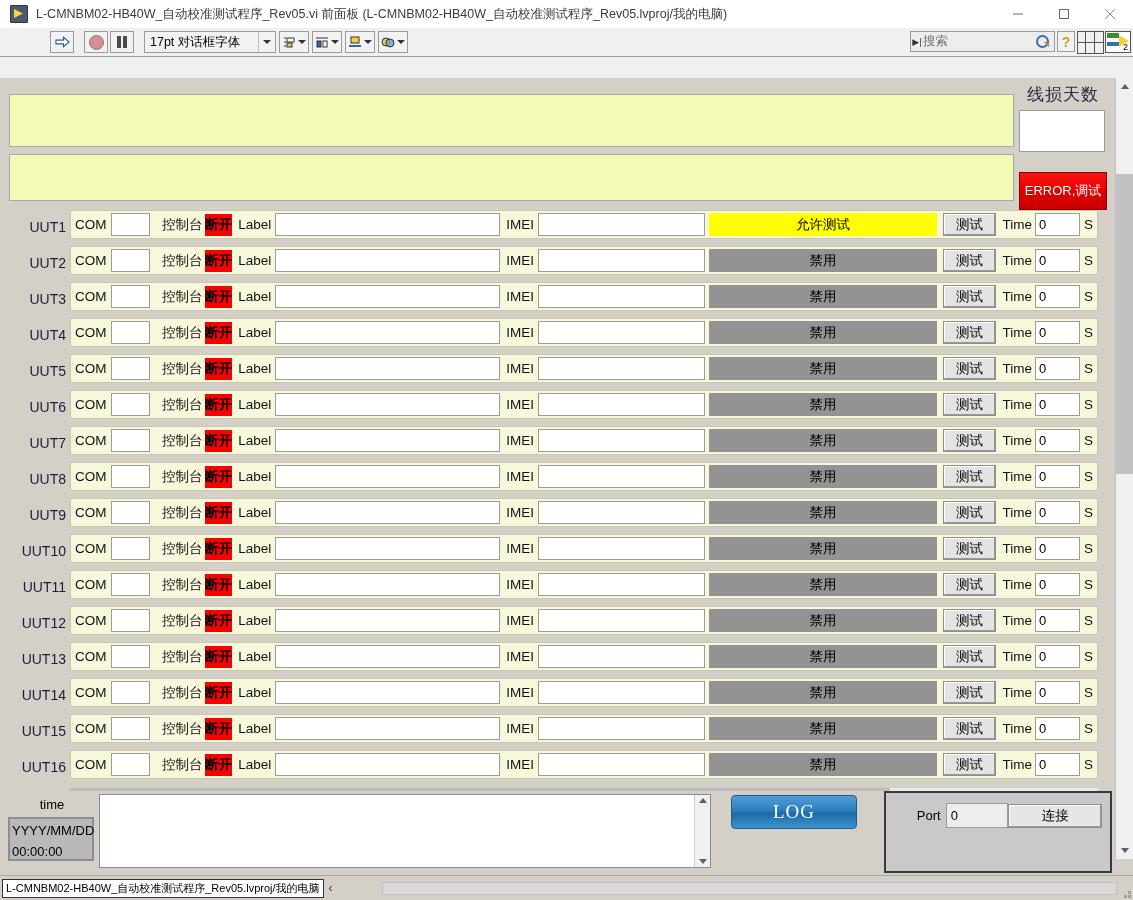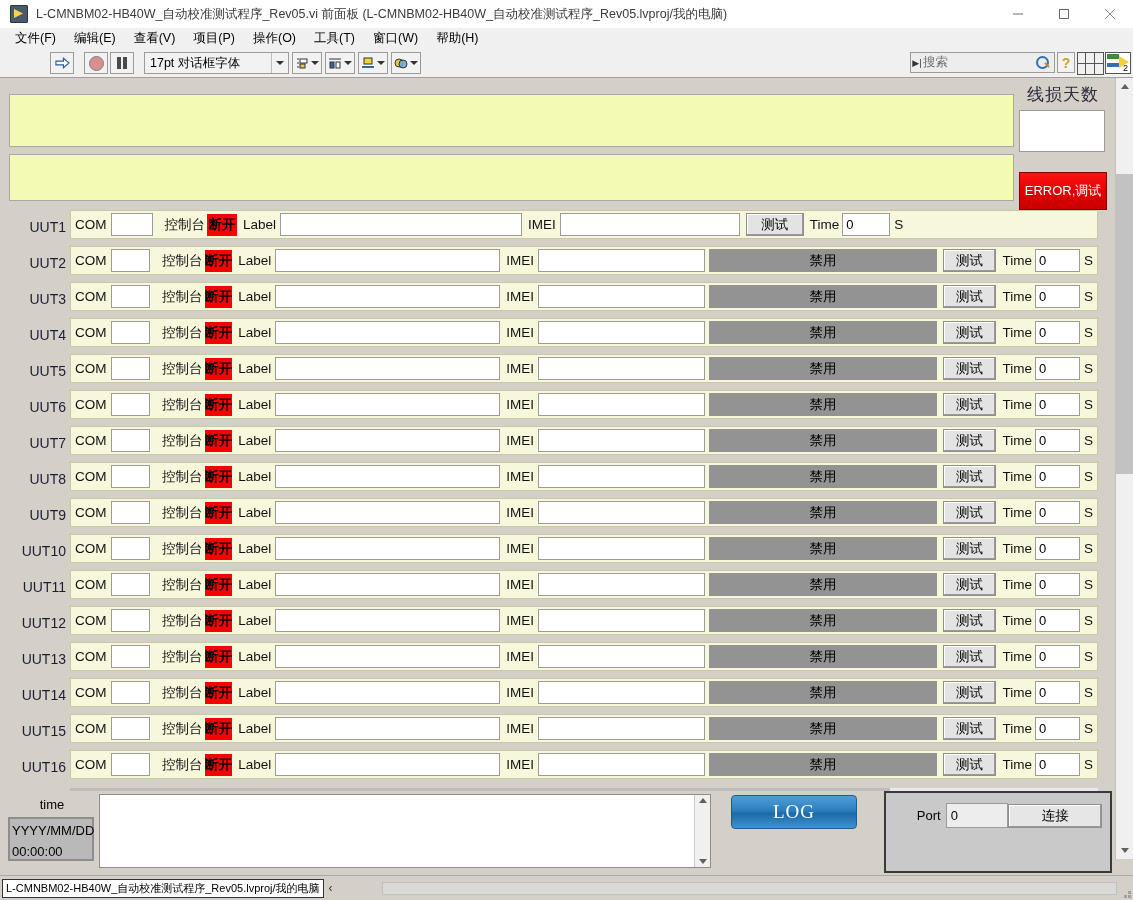--- a/index.html
+++ b/index.html
@@ -30,21 +30,21 @@
   
   .toolbar{height:28px;background:#f0f0f0;display:flex;align-items:center;position:relative;
            border-bottom:1px solid #a0a0a0;}
   .tb-sep{width:8px;}
   .tb-btn{height:22px;min-width:24px;border:1px solid #9b9b9b;background:#f2f2f2;
           display:flex;align-items:center;justify-content:center;margin-right:2px;padding:0 3px;box-sizing:border-box;}
   .runarrow{width:15px;height:14px;position:relative;}
   .dot-red{width:13px;height:13px;border-radius:50%;background:#d98f8f;border:1px solid #808080;}
   .pause{display:flex;gap:2px;}
   .pause i{display:block;width:4px;height:12px;background:#4a4a4a;}
-  .font-combo{height:22px;width:145px;border:1px solid #9b9b9b;background:#f2f2f2;display:flex;align-items:center;
+  .font-combo{height:22px;width:132px;border:1px solid #9b9b9b;background:#f2f2f2;display:flex;align-items:center;
               box-sizing:border-box;margin-right:3px;}
   .font-combo span{flex:1;padding-left:5px;font-size:12.5px;white-space:nowrap;overflow:hidden;}
   .font-combo .arr{width:16px;border-left:1px solid #bdbdbd;height:100%;display:flex;align-items:center;justify-content:center;}
   .caret{width:0;height:0;border-left:4px solid transparent;border-right:4px solid transparent;border-top:4px solid #333;}
   .align-btn{height:22px;width:30px;border:1px solid #9b9b9b;background:#f2f2f2;display:flex;align-items:center;
              justify-content:center;gap:2px;margin-right:3px;box-sizing:border-box;}
   .search-box{position:absolute;right:78px;top:3px;height:21px;width:145px;border:1px solid #9b9b9b;background:#ededed;
               display:flex;align-items:center;box-sizing:border-box;}
   .search-box .lmark{width:12px;text-align:center;font-size:9px;color:#333;}
   .search-box .ph{flex:1;color:#6f6f6f;font-size:12.5px;}
@@ -161,30 +161,20 @@
       </div>
       <div class="wbtn">
         <svg width="12" height="12" viewBox="0 0 12 12">
             <line x1="1" y1="1" x2="11" y2="11" stroke="#8a8a8a" stroke-width="1"></line>
             <line x1="11" y1="1" x2="1" y2="11" stroke="#8a8a8a" stroke-width="1"></line>
           </svg>
       </div>
     </div>
   </div>
 
-  <div class="menubar">
-    <div class="menu-item">文件(F)</div>
-    <div class="menu-item">编辑(E)</div>
-    <div class="menu-item">查看(V)</div>
-    <div class="menu-item">项目(P)</div>
-    <div class="menu-item">操作(O)</div>
-    <div class="menu-item">工具(T)</div>
-    <div class="menu-item">窗口(W)</div>
-    <div class="menu-item">帮助(H)</div>
-  </div>
 
   <div class="toolbar">
     <div style="width:50px"></div>
     <div class="tb-btn">
       <svg class="runarrow" viewBox="0 0 16 14">
           <path d="M1 5 H9 V2 L15 7 L9 12 V9 H1 Z" fill="#ffffff" stroke="#2b5aa0" stroke-width="1.2"></path>
         </svg>
     </div>
     <div class="tb-sep"></div>
     <div class="tb-btn">
@@ -272,20 +262,21 @@
           <div class="uut-name">UUT1</div>
           <div class="row-strip">
             <span class="lbl">COM</span>
             <span class="inp" style="width:42px;"></span>
             <span class="lbl" style="padding-left:12px;padding-right:2px;">控制台</span>
             <span class="disc">断开</span>
             <span class="lbl" style="padding-left:6px;padding-right:4px;">Label</span>
             <span class="inp" style="width:242px;"></span>
             <span class="lbl" style="padding-left:6px;padding-right:4px;">IMEI</span>
             <span class="inp" style="width:180px;"></span>
+            <span class="bigbar on" style="width:245px;margin-left:4px;">允许测试</span>
             <span class="test-btn" style="margin-left:6px;">测试</span>
             <span class="lbl" style="padding-left:6px;padding-right:3px;">Time</span>
             <span class="inp" style="width:48px;">0</span>
             <span class="lbl" style="padding-left:4px;">S</span>
           </div>
         </div>
         <div class="uut-row">
           <div class="uut-name">UUT2</div>
           <div class="row-strip">
             <span class="lbl">COM</span>

